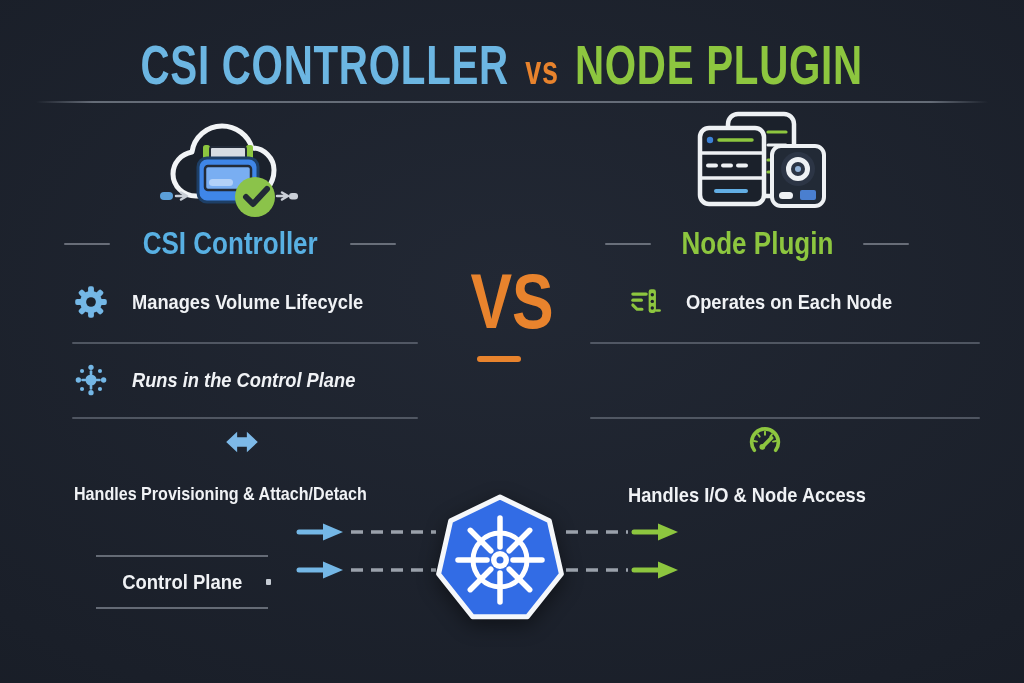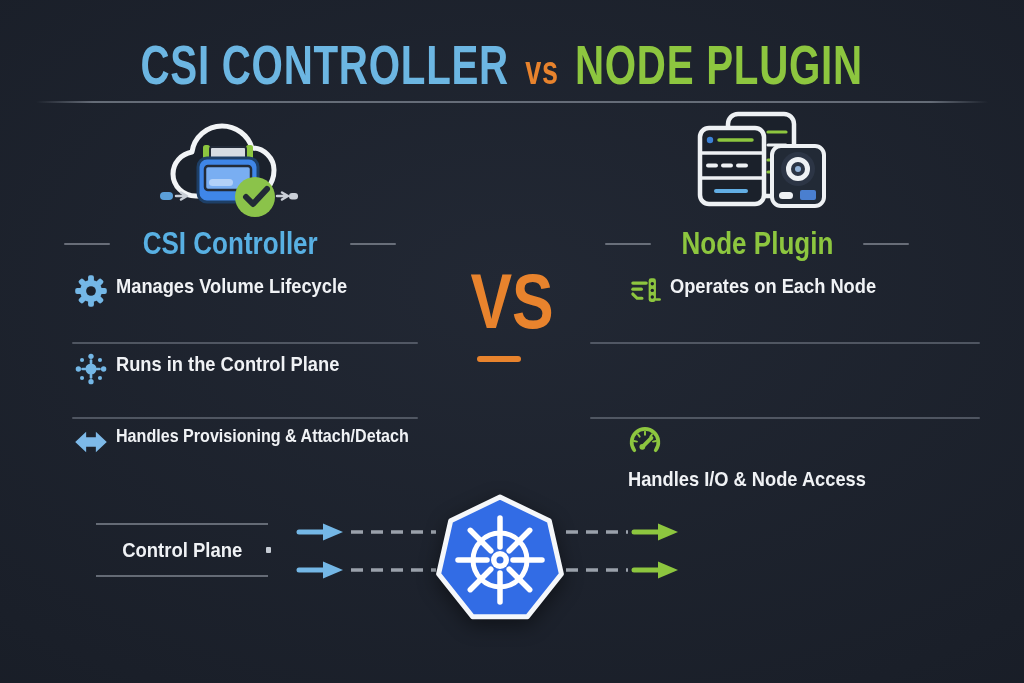--- a/index.html
+++ b/index.html
@@ -33,21 +33,21 @@
     position:absolute; top:222px; height:44px; display:flex; align-items:center;
     justify-content:center; gap:16px; white-space:nowrap;
   }
   .col-heading.left  { left:20px;  width:420px; }
   .col-heading.right { left:545px; width:424px; }
   .heading-text { font-size:31px; font-weight:800; display:inline-block; transform:scaleX(.84); }
   .heading-text.blue  { color:#58b0e3; }
   .heading-text.green { color:#8dc63f; }
   .heading-dash { width:46px; height:2.5px; border-radius:2px; background:rgba(165,172,183,.55); }
   
-  .row { position:absolute; height:56px; display:flex; align-items:flex-start; gap:8px; white-space:nowrap; }
+  .row { position:absolute; height:56px; display:flex; align-items:center; gap:24px; white-space:nowrap; }
   .row.l { left:74px; }
   .row.r { left:628px; }
   .row-icon { width:34px; height:34px; flex:0 0 34px; }
   .row-label {
     font-size:21px; font-weight:700; color:#f0f2f5;
     display:inline-block; transform:scaleX(.87); transform-origin:0 50%;
   }
   .row-label.small { font-size:18.5px; }
   .hr { position:absolute; height:2px; border-radius:2px; background:rgba(154,162,174,.4); }
   
@@ -60,21 +60,21 @@
     position:absolute; left:477px; top:356px; width:44px; height:6px;
     border-radius:3px; background:#e8832d;
   }
   
   .flow-label {
     position:absolute; top:523px; height:54px; display:flex; align-items:center; justify-content:center;
     border-top:2px solid rgba(190,198,208,.45); border-bottom:2px solid rgba(190,198,208,.45);
     white-space:nowrap;
   }
   .flow-label .txt { font-size:21px; font-weight:700; display:inline-block; transform:scaleX(.88); }
-  .flow-label.control { left:96px; width:172px; color:#f0f2f5; }
+  .flow-label.control { left:96px; width:172px; color:#f0f2f5;margin-top:32px; }
   .flow-label.worker  { left:706px; width:208px; color:#8dc63f; }
   .dot { position:absolute; top:50%; margin-top:-3px; width:5px; height:6px; background:#c6ccd4; border-radius:1px; }
   .flow-label.control .dot { right:-3px; }
   .flow-label.worker  .dot { left:4px; }
   .flow-arrows { position:absolute; top:518px; height:64px; }
   .flow-arrows.left  { left:296px; width:140px; }
   .flow-arrows.right { left:566px; width:150px; }
   .k8s-logo { position:absolute; left:424px; top:484px; width:152px; height:152px;
               filter:drop-shadow(0 6px 10px rgba(0,0,0,.45)); }
 </style>
@@ -155,21 +155,21 @@
         <rect x="11.6" y="1" width="4.8" height="7" rx="1.6" transform="rotate(270 14 14)"></rect>
         <rect x="11.6" y="1" width="4.8" height="7" rx="1.6" transform="rotate(315 14 14)"></rect>
         <circle cx="14" cy="14" r="9"></circle>
       </g>
       <circle cx="14" cy="14" r="4" fill="#1b212b"></circle>
     </svg>
     <span class="row-label">Manages Volume Lifecycle</span>
   </div>
   <div class="hr" style="left:72px;top:342px;width:346px;"></div>
 
-  <div class="row l" style="top:352px;">
+  <div class="row l" style="top:352px;font-style:italic;">
     <svg class="row-icon" viewBox="0 0 28 28">
       <g fill="#74b7e6">
         <circle cx="14" cy="14" r="4.6"></circle>
         <circle cx="14" cy="3.6" r="2.2"></circle>
           <circle cx="14" cy="24.4" r="2.2"></circle>
         <circle cx="3.6" cy="14" r="2.2"></circle>
           <circle cx="24.4" cy="14" r="2.2"></circle>
         <circle cx="6.6" cy="6.6" r="1.7"></circle>
           <circle cx="21.4" cy="6.6" r="1.7"></circle>
         <circle cx="6.6" cy="21.4" r="1.7"></circle>
@@ -179,21 +179,21 @@
         <line x1="14" y1="9" x2="14" y2="7"></line>
           <line x1="14" y1="19" x2="14" y2="21"></line>
         <line x1="9" y1="14" x2="7" y2="14"></line>
           <line x1="19" y1="14" x2="21" y2="14"></line>
       </g>
     </svg>
     <span class="row-label">Runs in the Control Plane</span>
   </div>
   <div class="hr" style="left:72px;top:417px;width:346px;"></div>
 
-  <div class="row l" style="top:425px;">
+  <div class="row l" style="top:425px;flex-direction:column;">
     <svg class="row-icon" viewBox="0 0 28 28">
       <polygon points="1,14 10,5.5 10,10 18,10 18,5.5 27,14 18,22.5 18,18 10,18 10,22.5" fill="#7db9e8"></polygon>
     </svg>
     <span class="row-label small">Handles Provisioning &amp; Attach/Detach</span>
   </div>
 
   <div class="row r" style="top:274px;">
     <svg class="row-icon" viewBox="0 0 28 28">
       <g fill="none" stroke="#8dc63f" stroke-width="2.6" stroke-linecap="round">
         <path d="M4 7.5 h11"></path>

